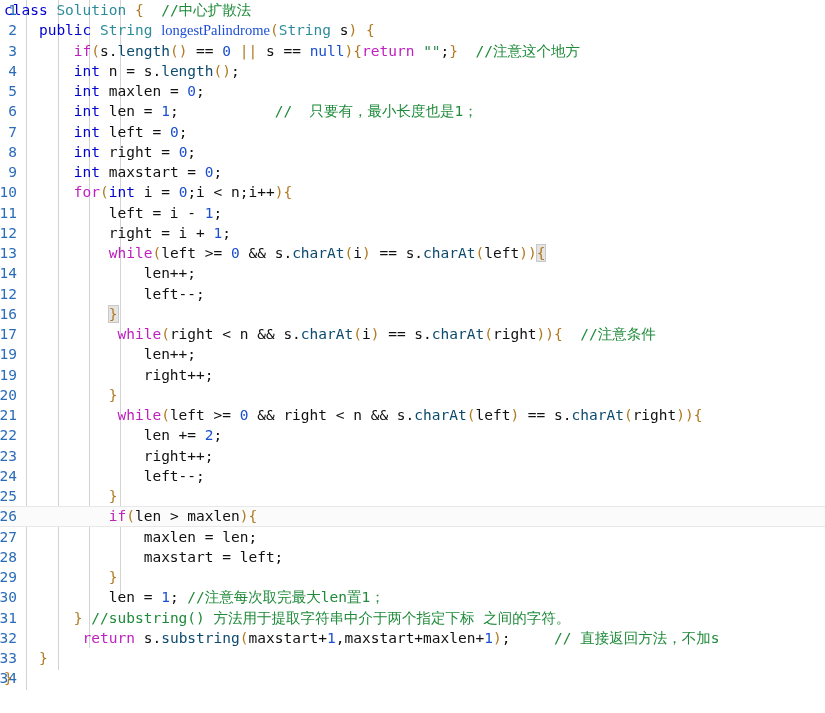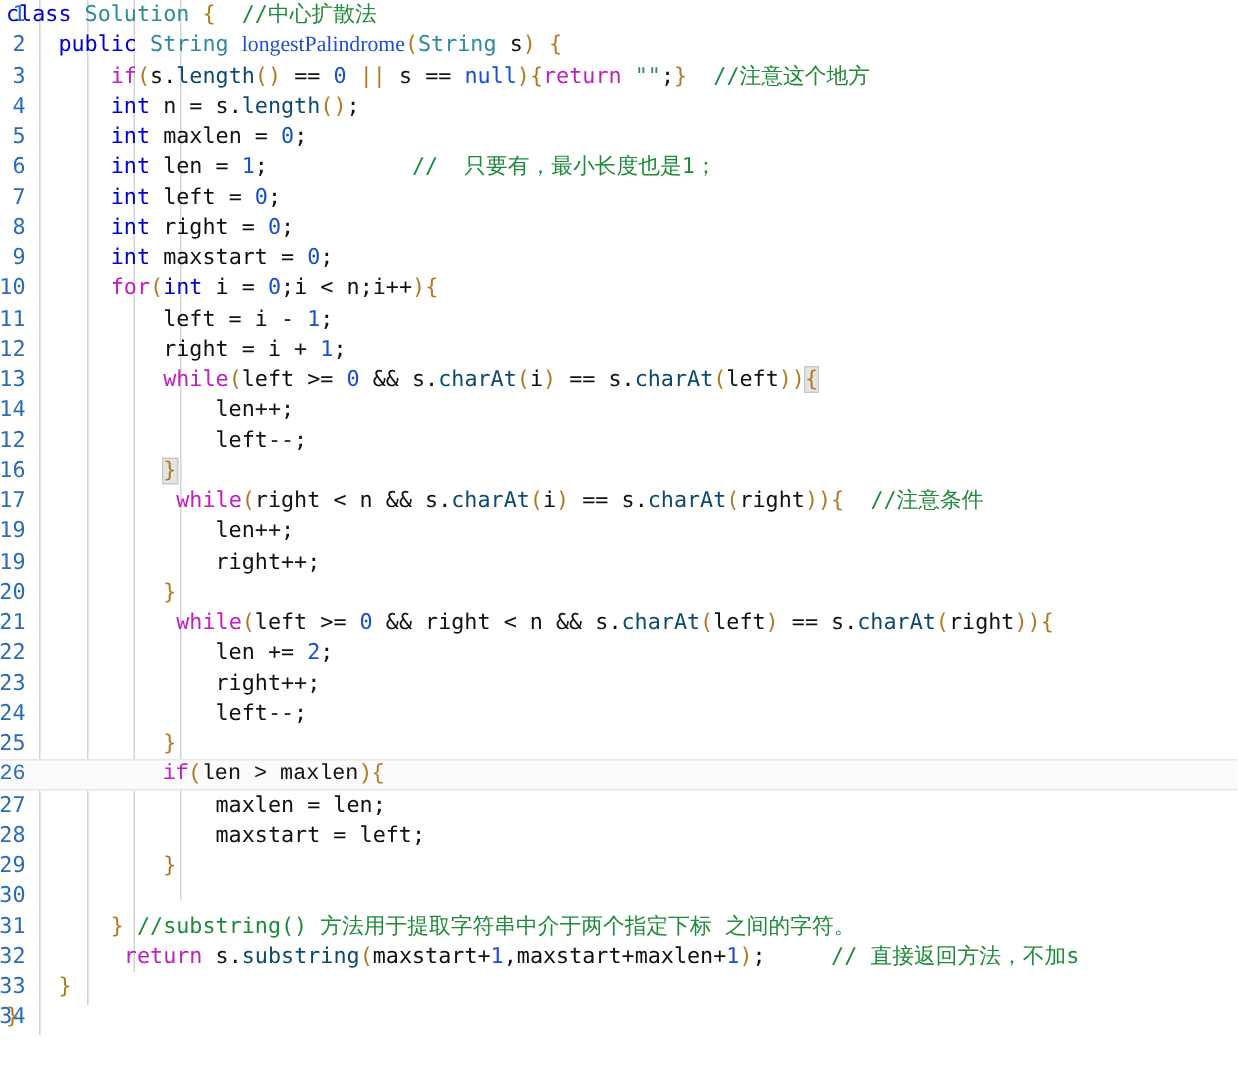--- a/index.html
+++ b/index.html
@@ -49,21 +49,20 @@
     white-space: pre;
     font-size: 14.5px;
     letter-spacing: 0px;
   }
   .row.current {
     background: #fbfbfb;
     border-top: 1px solid #e8e8e8;
     border-bottom: 1px solid #e8e8e8;
     height: 18.25px;
     line-height: 18.25px;
-    font-family: Liberation Mono, monospace;
   }
 
   .lineno {
     position: absolute;
     left: 0;
     top: 0;
     width: 17px;
     text-align: right;
     color: #2b6cb8;
     font-size: 14.5px;
@@ -130,20 +129,20 @@
       <div class="row"><div class="lineno"><span>20</span></div><div class="linetext"><span class="t-plain">            </span><span class="t-punc">}</span></div></div>
       <div class="row"><div class="lineno"><span>21</span></div><div class="linetext"><span class="t-plain">             </span><span class="t-ctl">while</span><span class="t-punc">(</span><span class="t-plain">left &gt;= </span><span class="t-num">0</span><span class="t-plain"> &amp;&amp; right &lt; n &amp;&amp; s.</span><span class="t-meth">charAt</span><span class="t-punc">(</span><span class="t-plain">left</span><span class="t-punc">)</span><span class="t-plain"> == s.</span><span class="t-meth">charAt</span><span class="t-punc">(</span><span class="t-plain">right</span><span class="t-punc">))</span><span class="t-punc">{</span></div></div>
       <div class="row"><div class="lineno"><span>22</span></div><div class="linetext"><span class="t-plain">                len += </span><span class="t-num">2</span><span class="t-plain">;</span></div></div>
       <div class="row"><div class="lineno"><span>23</span></div><div class="linetext"><span class="t-plain">                right++;</span></div></div>
       <div class="row"><div class="lineno"><span>24</span></div><div class="linetext"><span class="t-plain">                left--;</span></div></div>
       <div class="row"><div class="lineno"><span>25</span></div><div class="linetext"><span class="t-plain">            </span><span class="t-punc">}</span></div></div>
       <div class="row current"><div class="lineno"><span>26</span></div><div class="linetext"><span class="t-plain">            </span><span class="t-ctl">if</span><span class="t-punc">(</span><span class="t-plain">len &gt; maxlen</span><span class="t-punc">)</span><span class="t-punc">{</span></div></div>
       <div class="row"><div class="lineno"><span>27</span></div><div class="linetext"><span class="t-plain">                maxlen = len;</span></div></div>
       <div class="row"><div class="lineno"><span>28</span></div><div class="linetext"><span class="t-plain">                maxstart = left;</span></div></div>
       <div class="row"><div class="lineno"><span>29</span></div><div class="linetext"><span class="t-plain">            </span><span class="t-punc">}</span></div></div>
-      <div class="row"><div class="lineno"><span>30</span></div></div>
+      <div class="row"><div class="lineno"><span>30</span></div><div class="linetext"><span class="t-plain">            len = </span><span class="t-num">1</span><span class="t-plain">; </span><span class="t-cmt">//注意每次取完最大len置1；</span></div></div>
       <div class="row"><div class="lineno"><span>31</span></div><div class="linetext"><span class="t-plain">        </span><span class="t-punc">}</span><span class="t-plain"> </span><span class="t-cmt">//substring() 方法用于提取字符串中介于两个指定下标 之间的字符。</span></div></div>
       <div class="row"><div class="lineno"><span>32</span></div><div class="linetext"><span class="t-plain">         </span><span class="t-ctl">return</span><span class="t-plain"> s.</span><span class="t-meth">substring</span><span class="t-punc">(</span><span class="t-plain">maxstart+</span><span class="t-num">1</span><span class="t-plain">,maxstart+maxlen+</span><span class="t-num">1</span><span class="t-punc">)</span><span class="t-plain">;     </span><span class="t-cmt">// 直接返回方法，不加s</span></div></div>
       <div class="row"><div class="lineno"><span>33</span></div><div class="linetext"><span class="t-plain">    </span><span class="t-punc">}</span></div></div>
       <div class="row"><div class="lineno"><span>34</span></div><div class="linetext"><span class="t-punc">}</span></div></div>
     </div>
 
 </div>
 
 </body></html>

